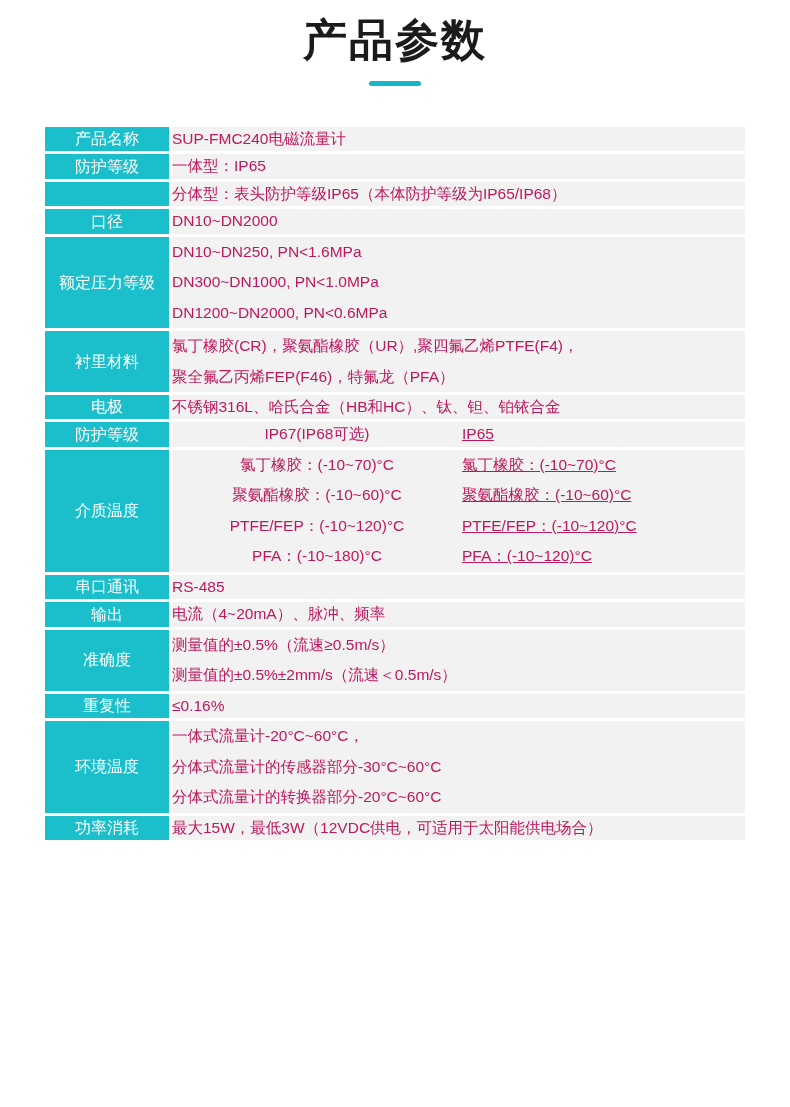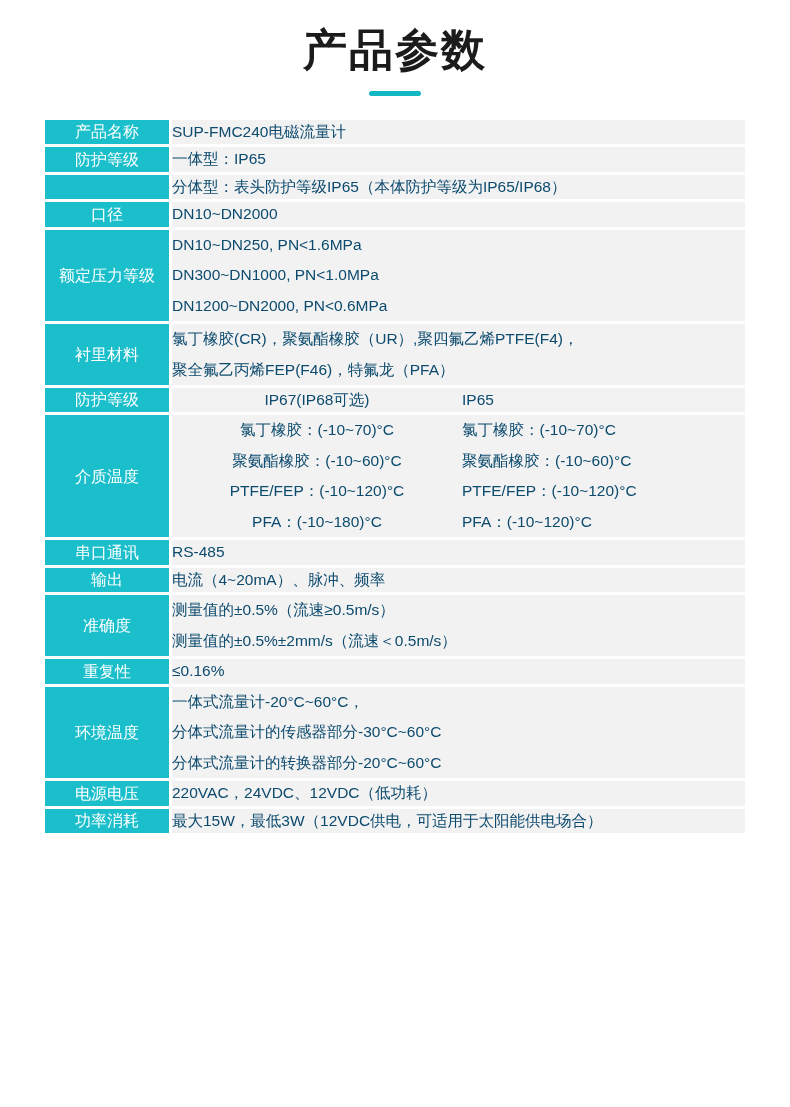--- a/index.html
+++ b/index.html
@@ -15,41 +15,41 @@
     overflow: hidden;
   }
   .page {
     width: 790px;
     height: 1107px;
     position: relative;
     box-sizing: border-box;
   }
   .title-block {
     text-align: center;
-    padding-top: 24px;
+    padding-top: 14px;
   }
   .page-title {
     font-size: 44px;
     font-weight: bold;
     letter-spacing: 2px;
     color: #1b1b1b;
     line-height: 1.2;
     margin: 0;
   }
   .title-underline {
     width: 52px;
     height: 5px;
     border-radius: 3px;
     background: #14b8c4;
     margin: 14px auto 0 auto;
   }
   table.spec {
     border-collapse: collapse;
     width: 700px;
-    margin: 24px auto 0 auto;
+    margin: 41px auto 0 auto;
     table-layout: fixed;
   }
   table.spec td {
     vertical-align: middle;
     padding: 0;
   }
   .label-cell {
     width: 124px;
     background: #1bbfcb;
     color: #ffffff;
@@ -58,21 +58,21 @@
     border-bottom: 3px solid #ffffff;
     border-right: 3px solid #ffffff;
     line-height: 1.35;
   }
   .label-cell.blank {
     color: #1bbfcb;
   }
   .value-cell {
     background: #f2f2f2;
     font-size: 15.5px;
-    color: #0c4a6e;
+    color: #be185d;
     padding: 9px 0 9px 14px;
     border-bottom: 3px solid #ffffff;
     line-height: 1.45;
   }
   .value-cell .line {
     padding: 4px 0;
     white-space: nowrap;
   }
   .value-cell .line.single {
     padding: 1px 0;
@@ -80,20 +80,21 @@
   .two-col {
     display: flex;
   }
   .two-col .col-a {
     width: 290px;
     flex: 0 0 290px;
     text-align: center;
   }
   .two-col .col-b {
     flex: 1 1 auto;
+    text-decoration: underline;
   }
 </style>
 </head>
 <body>
 
 <div class="page">
 
   <div class="title-block">
     <h1 class="page-title">产品参数</h1>
     <div class="title-underline"></div>
@@ -140,20 +141,26 @@
       </tr>
 
       <tr>
         <td class="label-cell">衬里材料</td>
         <td class="value-cell">
           <div class="line">氯丁橡胶(CR)，聚氨酯橡胶（UR）,聚四氟乙烯PTFE(F4)，</div>
           <div class="line">聚全氟乙丙烯FEP(F46)，特氟龙（PFA）</div>
         </td>
       </tr>
 
+      <tr>
+        <td class="label-cell">电极</td>
+        <td class="value-cell">
+          <div class="line single">不锈钢316L、哈氏合金（HB和HC）、钛、钽、铂铱合金</div>
+        </td>
+      </tr>
 
       <tr>
         <td class="label-cell">防护等级</td>
         <td class="value-cell">
           <div class="line single two-col">
             <span class="col-a">IP67(IP68可选)</span>
             <span class="col-b">IP65</span>
           </div>
         </td>
       </tr>
@@ -213,26 +220,20 @@
       <tr>
         <td class="label-cell">环境温度</td>
         <td class="value-cell">
           <div class="line">一体式流量计-20°C~60°C，</div>
           <div class="line">分体式流量计的传感器部分-30°C~60°C</div>
           <div class="line">分体式流量计的转换器部分-20°C~60°C</div>
         </td>
       </tr>
 
 
-      <tr>
-        <td class="label-cell">电源电压</td>
-        <td class="value-cell">
-          <div class="line single">220VAC，24VDC、12VDC（低功耗）</div>
-        </td>
-      </tr>
 
       <tr>
         <td class="label-cell">功率消耗</td>
         <td class="value-cell">
           <div class="line single">最大15W，最低3W（12VDC供电，可适用于太阳能供电场合）</div>
         </td>
       </tr>
 
     </tbody>
   </table>

